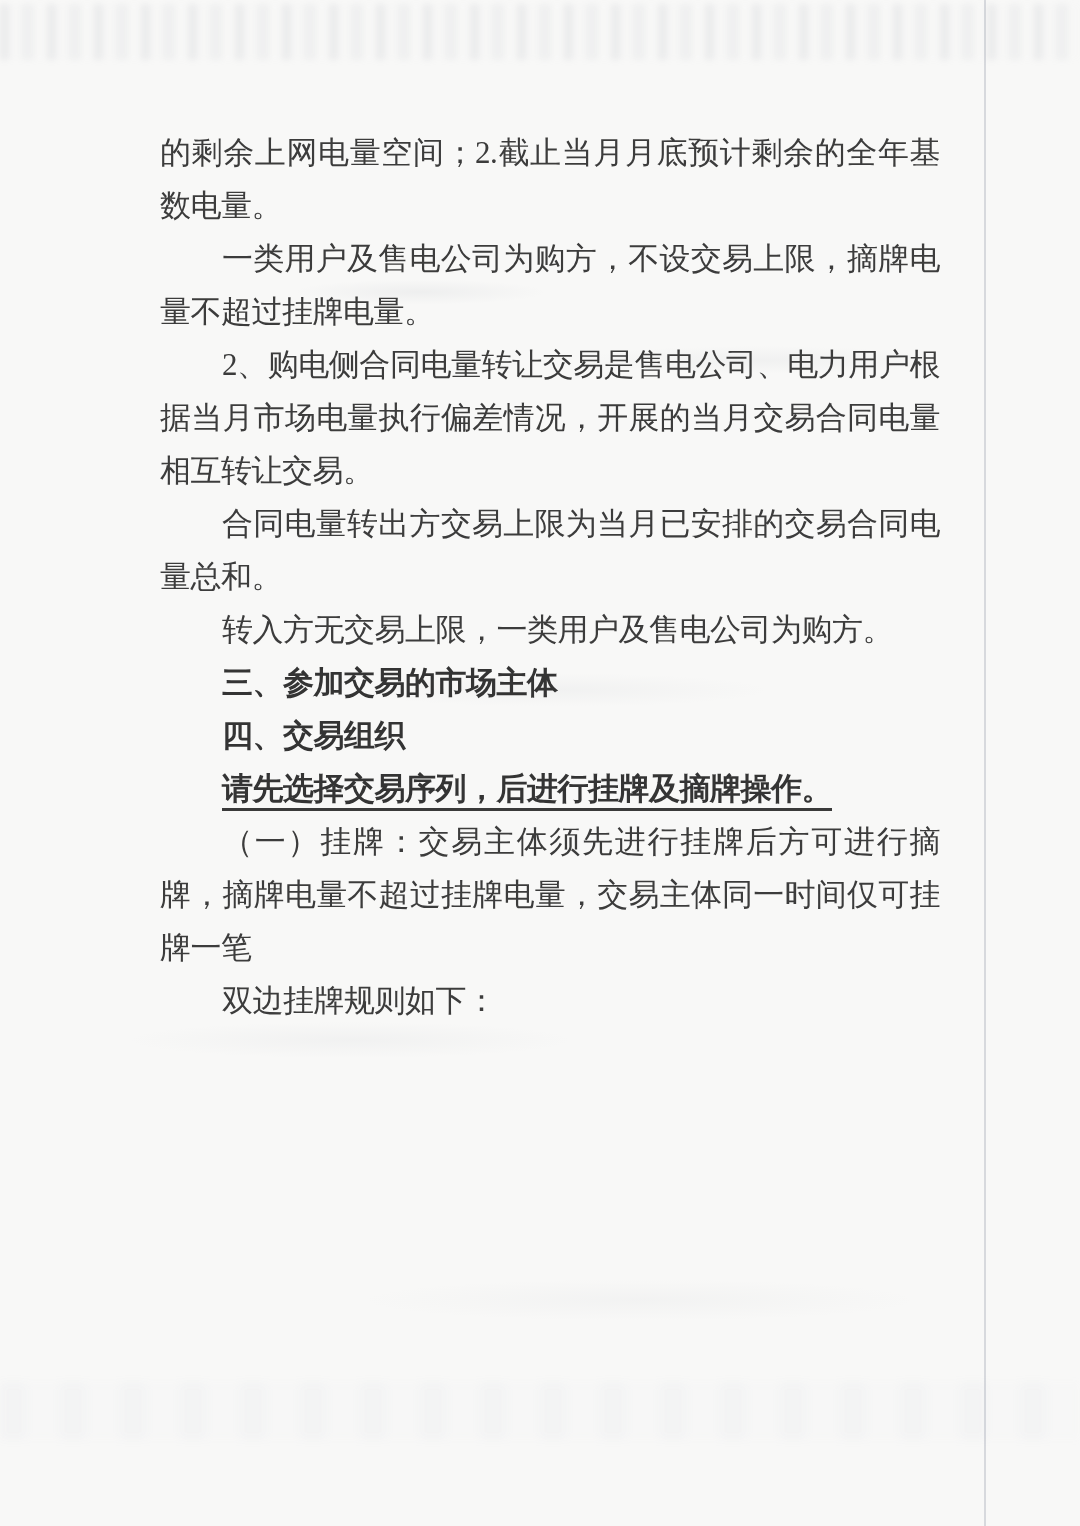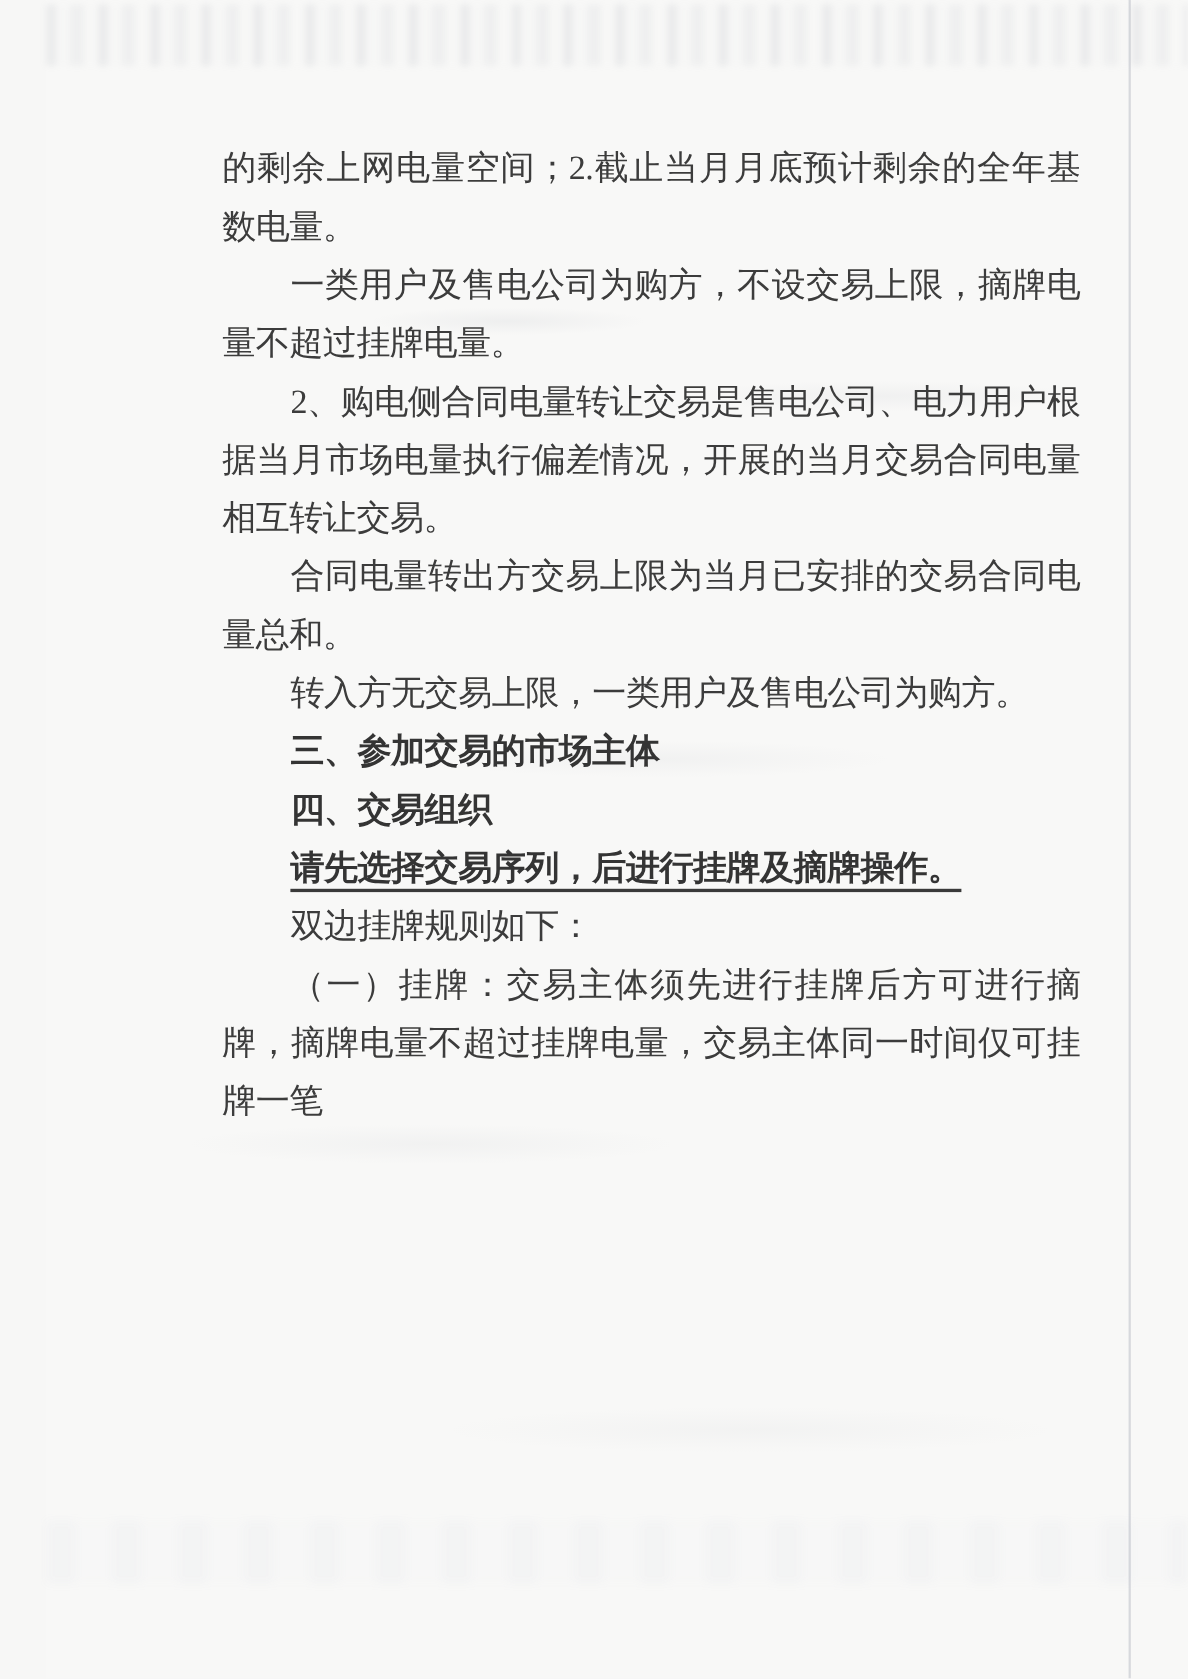--- a/index.html
+++ b/index.html
@@ -17,21 +17,20 @@
   .page {
     position: absolute;
     inset: 0;
     background:
       radial-gradient(ellipse 180px 18px at 420px 292px, rgba(150,155,165,0.10), transparent 70%),
       radial-gradient(ellipse 260px 20px at 760px 360px, rgba(150,155,165,0.08), transparent 70%),
       radial-gradient(ellipse 300px 24px at 560px 690px, rgba(150,155,165,0.07), transparent 70%),
       radial-gradient(ellipse 320px 26px at 350px 1040px, rgba(150,155,165,0.07), transparent 70%),
       radial-gradient(ellipse 400px 30px at 640px 1300px, rgba(150,155,165,0.06), transparent 70%),
       #f8f8f7;
-    margin-left: 42px;
   }
   
   .noise-band-top {
     position: absolute;
     left: 0;
     top: 4px;
     width: 100%;
     height: 56px;
     background:
       repeating-linear-gradient(90deg,
@@ -104,16 +103,16 @@
   <div class="scan-line"></div>
   <div class="doc-body">
       <p class="para"><span>的剩余上网电量空间；2.截止当月月底预计剩余的全年基数电量。</span></p>
       <p class="para indent"><span>一类用户及售电公司为购方，不设交易上限，摘牌电量不超过挂牌电量。</span></p>
       <p class="para indent"><span>2、购电侧合同电量转让交易是售电公司、电力用户根据当月市场电量执行偏差情况，开展的当月交易合同电量相互转让交易。</span></p>
       <p class="para indent"><span>合同电量转出方交易上限为当月已安排的交易合同电量总和。</span></p>
       <p class="para indent"><span>转入方无交易上限，一类用户及售电公司为购方。</span></p>
       <p class="para indent heading"><span class="bold">三、参加交易的市场主体</span></p>
       <p class="para indent heading"><span class="bold">四、交易组织</span></p>
       <p class="para indent"><span class="bold underline">请先选择交易序列，后进行挂牌及摘牌操作。</span></p>
+      <p class="para indent"><span>（一）挂牌：交易主体须先进行挂牌后方可进行摘牌，摘牌电量不超过挂牌电量，交易主体同一时间仅可挂牌一笔</span></p>
       <p class="para indent"><span>双边挂牌规则如下：</span></p>
-      <p class="para indent"><span>（一）挂牌：交易主体须先进行挂牌后方可进行摘牌，摘牌电量不超过挂牌电量，交易主体同一时间仅可挂牌一笔</span></p>
     </div>
 </div>
 
 </body></html>

